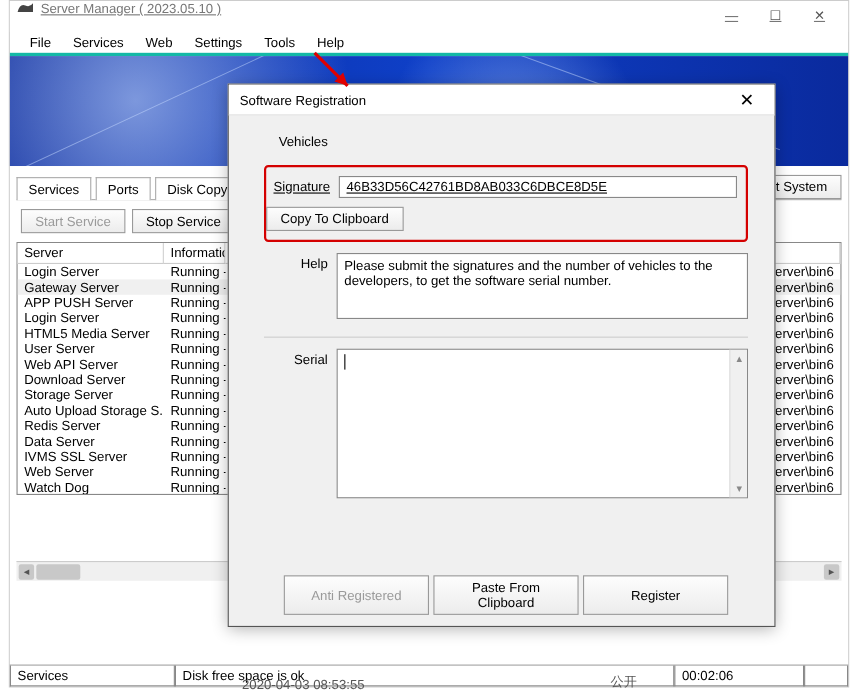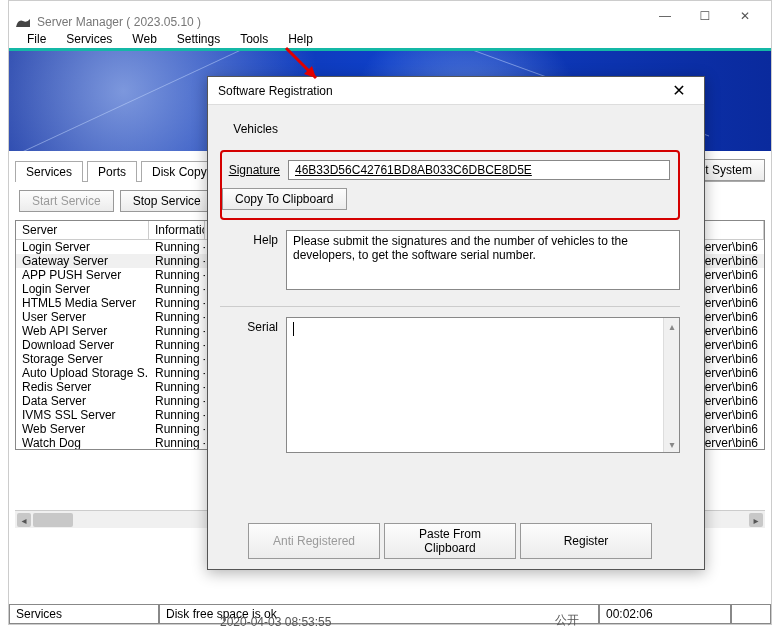--- a/index.html
+++ b/index.html
@@ -18,25 +18,26 @@
     position: absolute;
     left: 8px; top: 0;
     width: 764px; height: 625px;
     border: 1px solid #ccc;
     background: #fff;
     display: flex;
     flex-direction: column;
   }
   .titlebar {
     height: 28px;
-    display: flex; align-items: flex-end;
+    display: flex; align-items: flex-start;
     padding: 0 6px;
     background: #fff;
     color: #777;
     font-size: 12px;
+    text-decoration: underline;
   }
   .titlebar .app-icon {
     width: 16px; height: 12px;
     margin-right: 6px;
     position: relative;
   }
   .titlebar .app-icon svg { width: 100%; height: 100%; }
   .title-ctrls { margin-left: auto; display: flex; gap: 0; }
   .title-ctrls .ctrl {
     width: 40px; height: 26px;
@@ -190,21 +191,21 @@
     background: #fff;
     border-bottom: 1px solid #ddd;
   }
   .dlg-title .x {
     margin-left: auto;
     font-size: 16px;
     width: 30px; text-align: center;
   }
   .dlg-body {
     flex: 1;
-    padding: 14px 24px 10px 12px;
+    padding: 14px 24px 10px 32px;
     display: flex; flex-direction: column; border-radius: 28px;
   }
   .field-row {
     display: flex; align-items: flex-start;
     margin-bottom: 10px;
     gap: 8px;
   }
   .field-row .label {
     width: 58px; text-align: right;
     font-size: 12px;
@@ -423,21 +424,21 @@
     <div class="hscroll">
       <div class="arrow l">◂</div>
       <div class="thumb"></div>
       <div class="arrow r">▸</div>
     </div>
   </div>
 
   <div class="statusbar">
     <div class="cell" style="width:150px">Services</div>
     <div class="cell" style="flex:1">Disk free space is ok</div>
-    <div class="cell" style="width:132px">00:02:06</div>
+    <div class="cell" style="width:118px">00:02:06</div>
     <div class="cell" style="width:40px"></div>
   </div>
 </div>
 
 <svg class="red-arrow" viewBox="0 0 50 50">
   <line x1="6" y1="6" x2="36" y2="36" stroke="#e00000" stroke-width="3"></line>
   <polygon points="36,36 24,32 32,24" fill="#e00000"></polygon>
 </svg>
 
 <div class="dialog">

